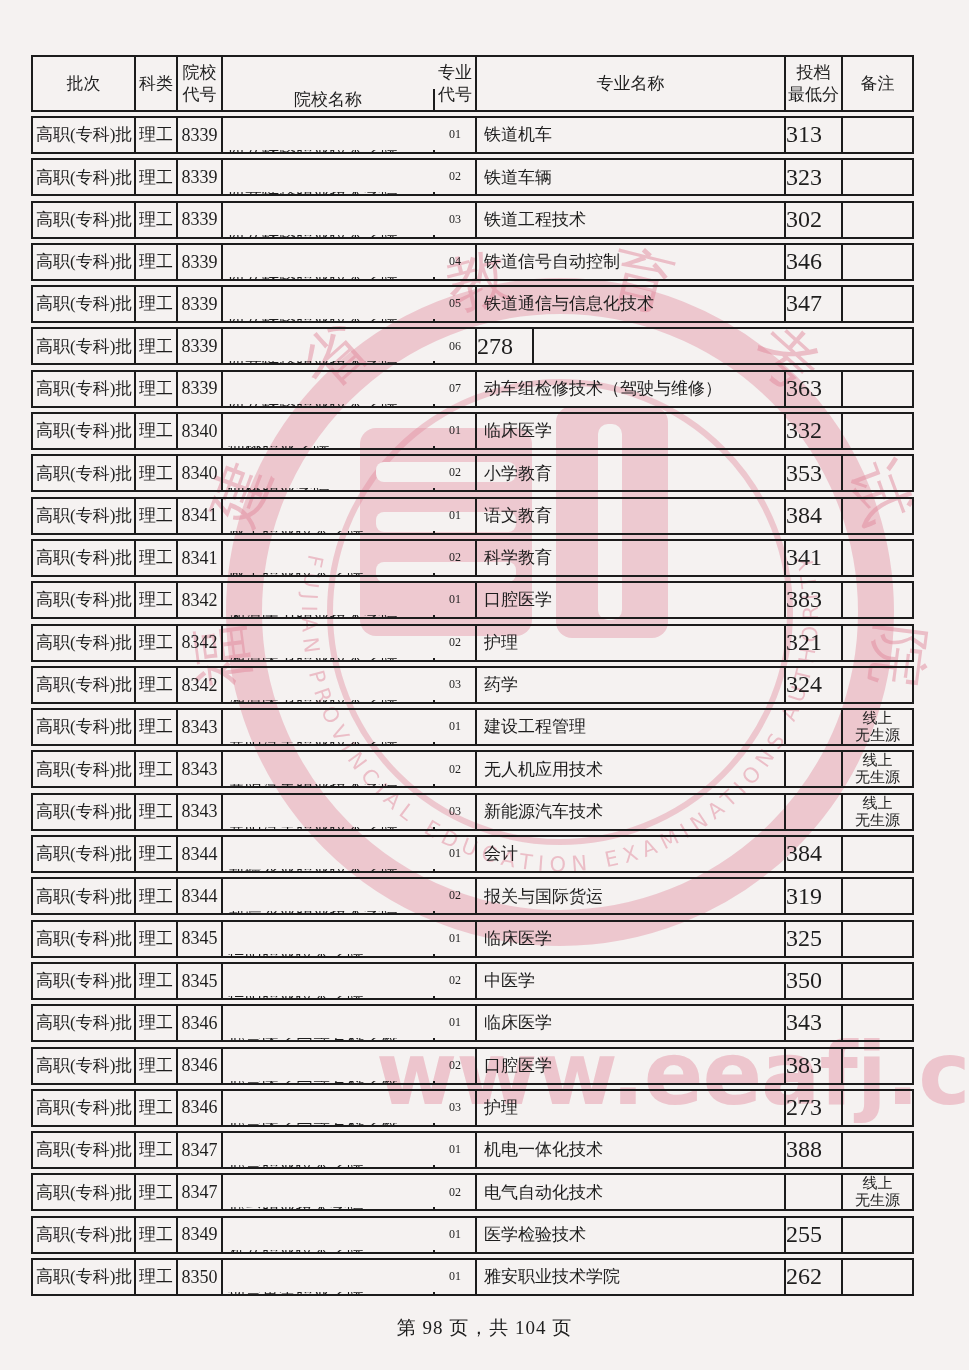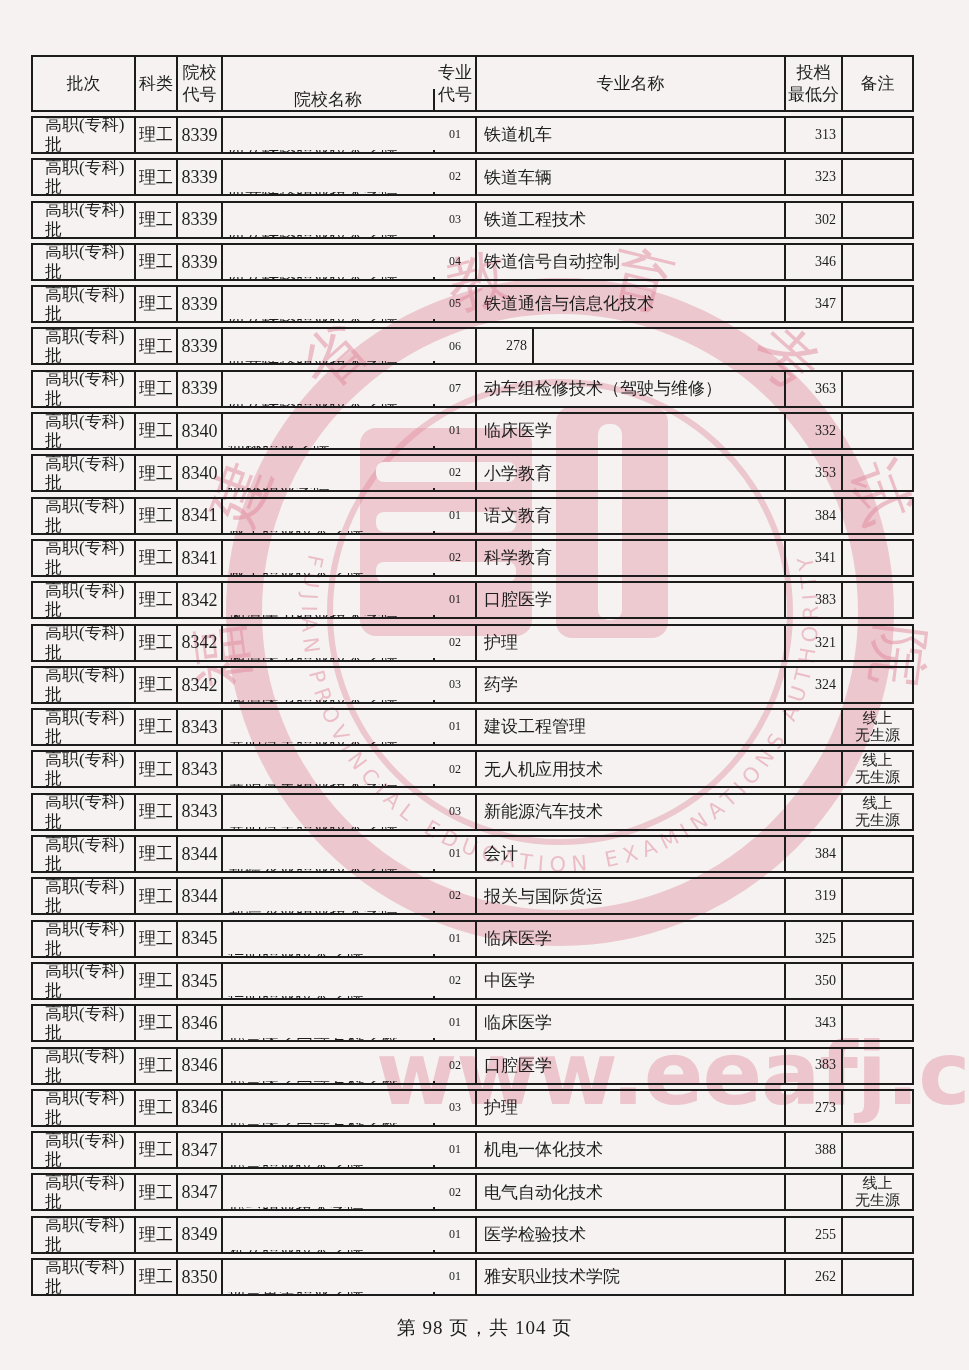--- a/index.html
+++ b/index.html
@@ -25,27 +25,27 @@
     border:2px solid #1c1c1c;
     height:38px;margin-bottom:4.3px;
     background:transparent;
   }
   .trow.thead{height:57px;margin-bottom:4px;}
   .cell{
     box-sizing:border-box;border-right:2px solid #1c1c1c;
     display:flex;align-items:center;
     font-size:17px;line-height:1.15;overflow:hidden;
   }
-  .c0{width:103px;padding-left:12px;}
+  .c0{width:103px;padding-left:3px;}
   .c1{width:42px;justify-content:center;}
   .c2{width:45px;justify-content:center;font-size:18px;}
   .c3{width:212px;padding-left:5px;margin-top:32px;}
   .c4{width:42px;justify-content:center;font-size:12px;}
   .c5{width:309px;padding-left:7px;}
-  .c6{width:57px;justify-content:flex-end;padding-right:5px;font-size:14px;}
+  .c6{width:57px;justify-content:flex-end;padding-right:19px;font-size:24px;}
   .c7{flex:1;border-right:none;justify-content:center;text-align:center;
       font-size:15px;line-height:1.15;white-space:pre-line;padding:0 12px;}
   .thead .cell{
     justify-content:center;text-align:center;padding:0;
     white-space:pre-line;font-size:17px;line-height:1.25;
   }
   
   .pfooter{
     position:absolute;left:0;top:1315px;width:100%;z-index:1;
     text-align:center;font-size:19px;letter-spacing:1px;

